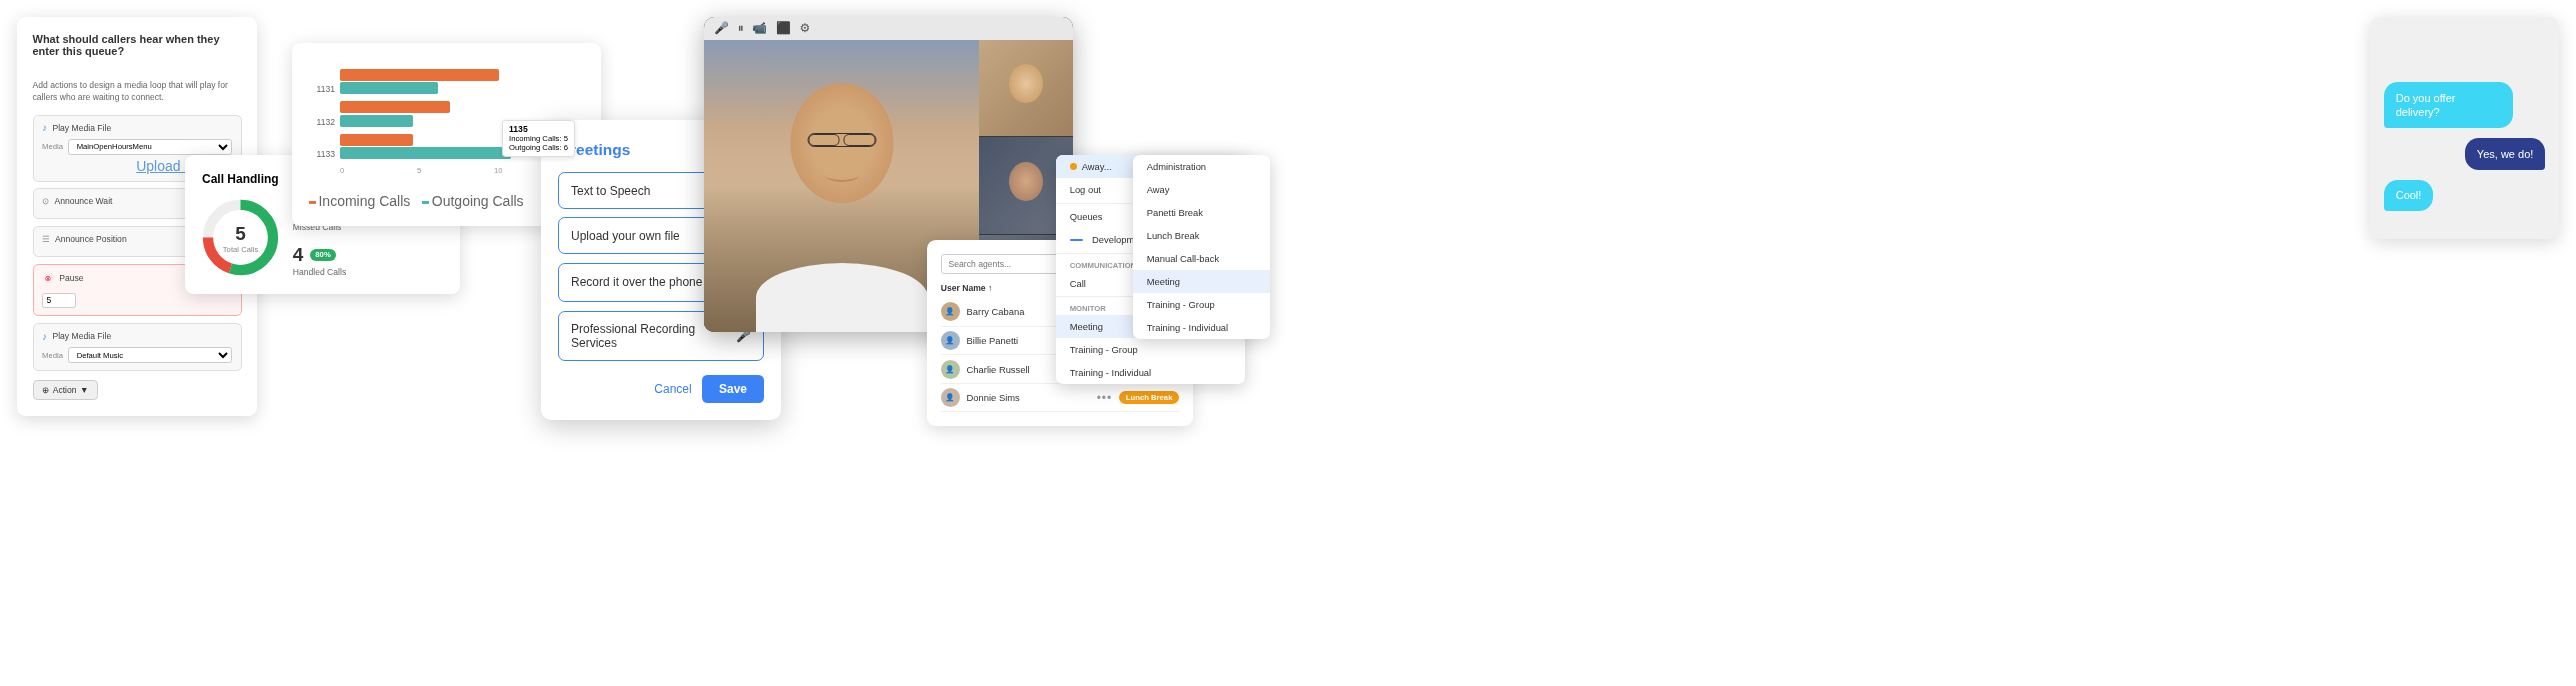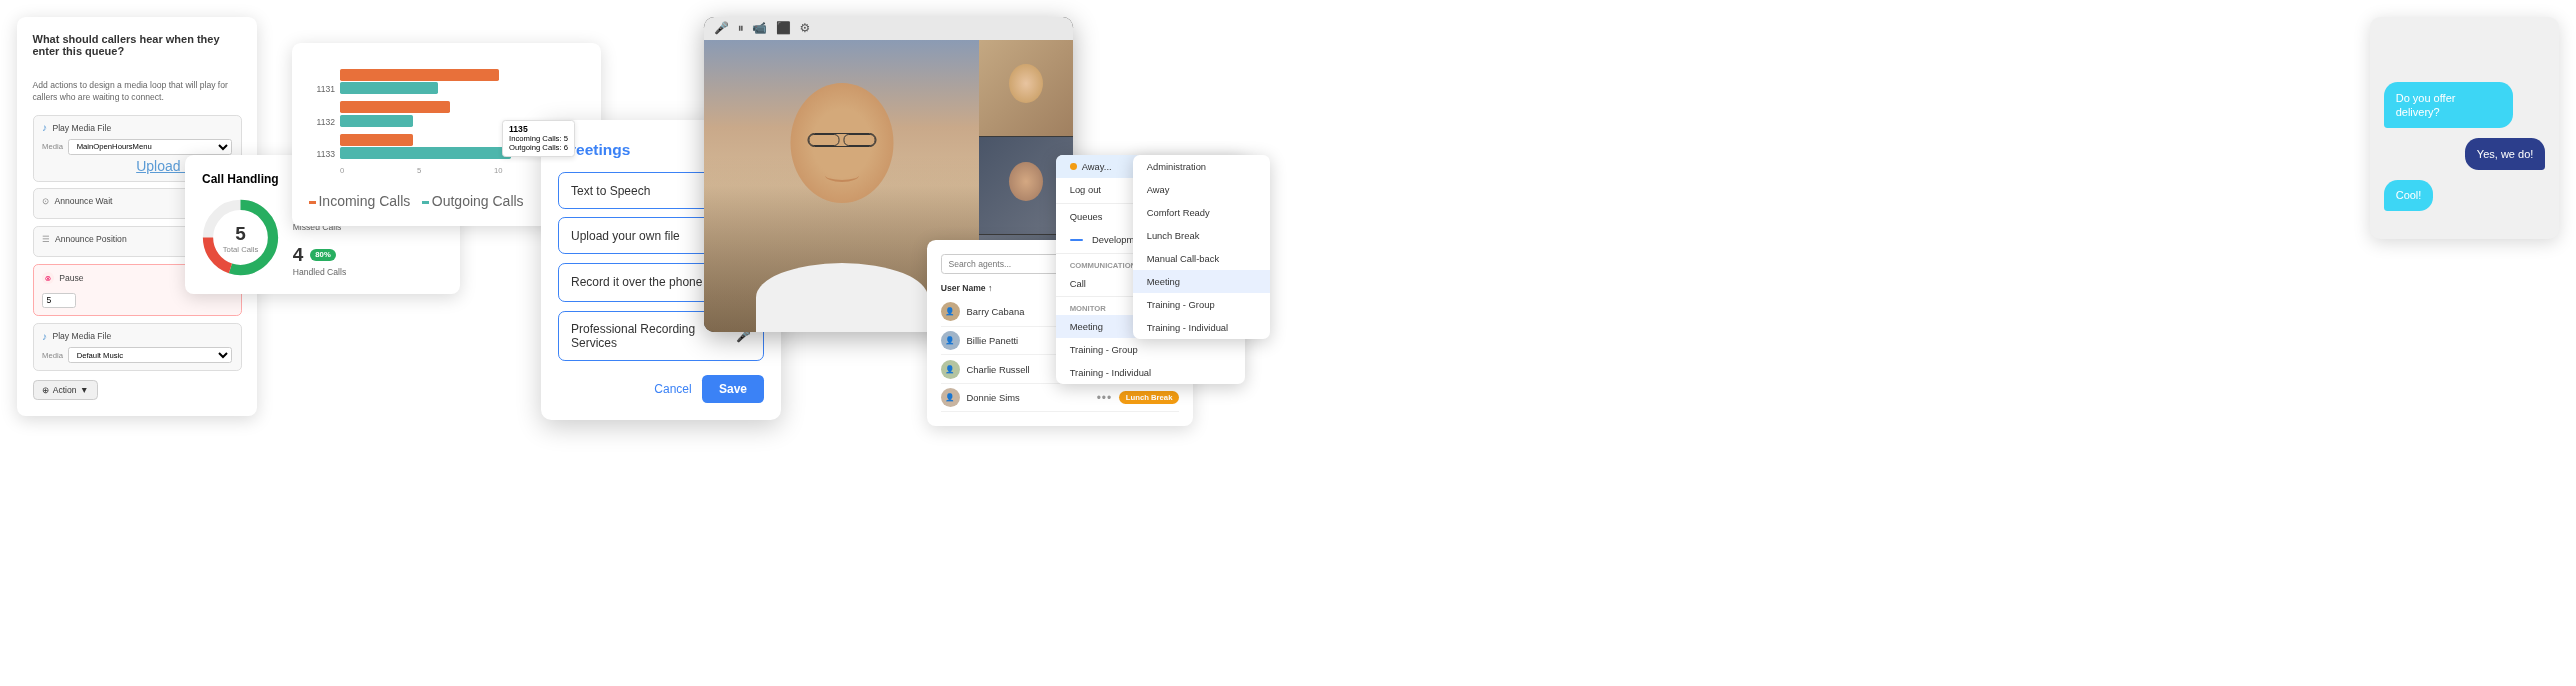--- a/index.html
+++ b/index.html
@@ -598,21 +598,21 @@
 </div>
 
 <div style="position:absolute; left:1133px; top:155px; background:#fff; border-radius:6.9px; box-shadow:0 3.4px 17px rgba(0,0,0,0.2); font-size:9.4px; overflow:hidden; width:137px; z-index:5;">
   <div class="status-menu-item">
       <span>Administration</span>
     </div>
   <div class="status-menu-item">
       <span>Away</span>
     </div>
   <div class="status-menu-item">
-      <span>Comfort Ready</span>
+      <span>Panetti Break</span>
     </div>
   <div class="status-menu-item">
       <span>Lunch Break</span>
     </div>
   <div class="status-menu-item">
       <span>Manual Call-back</span>
     </div>
   <div class="status-menu-item" style="background:#e8f0fe;">
       <span>Meeting</span>
     </div>

